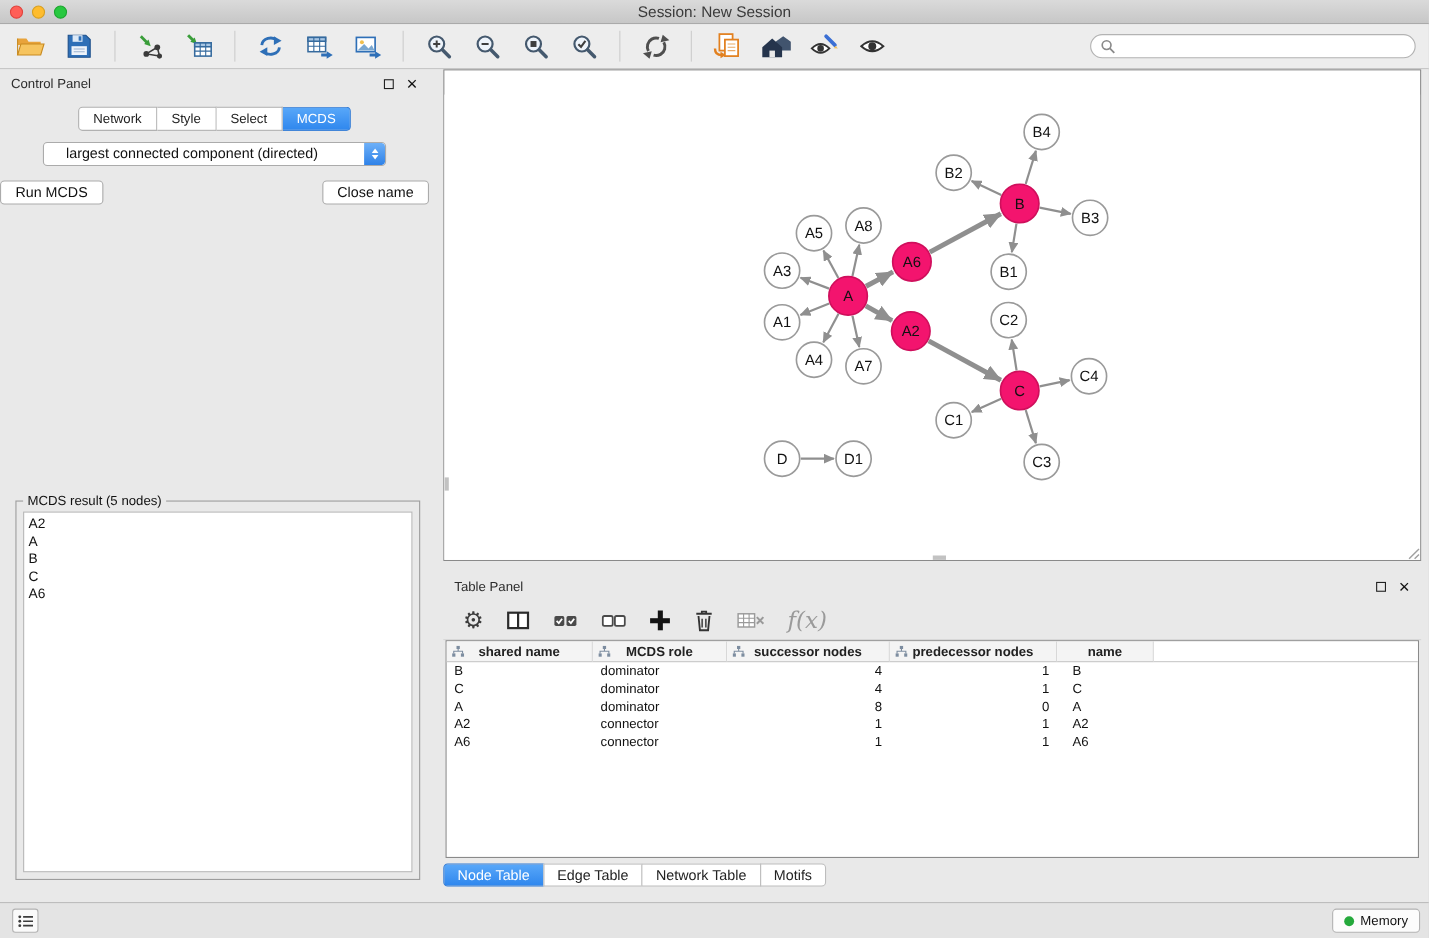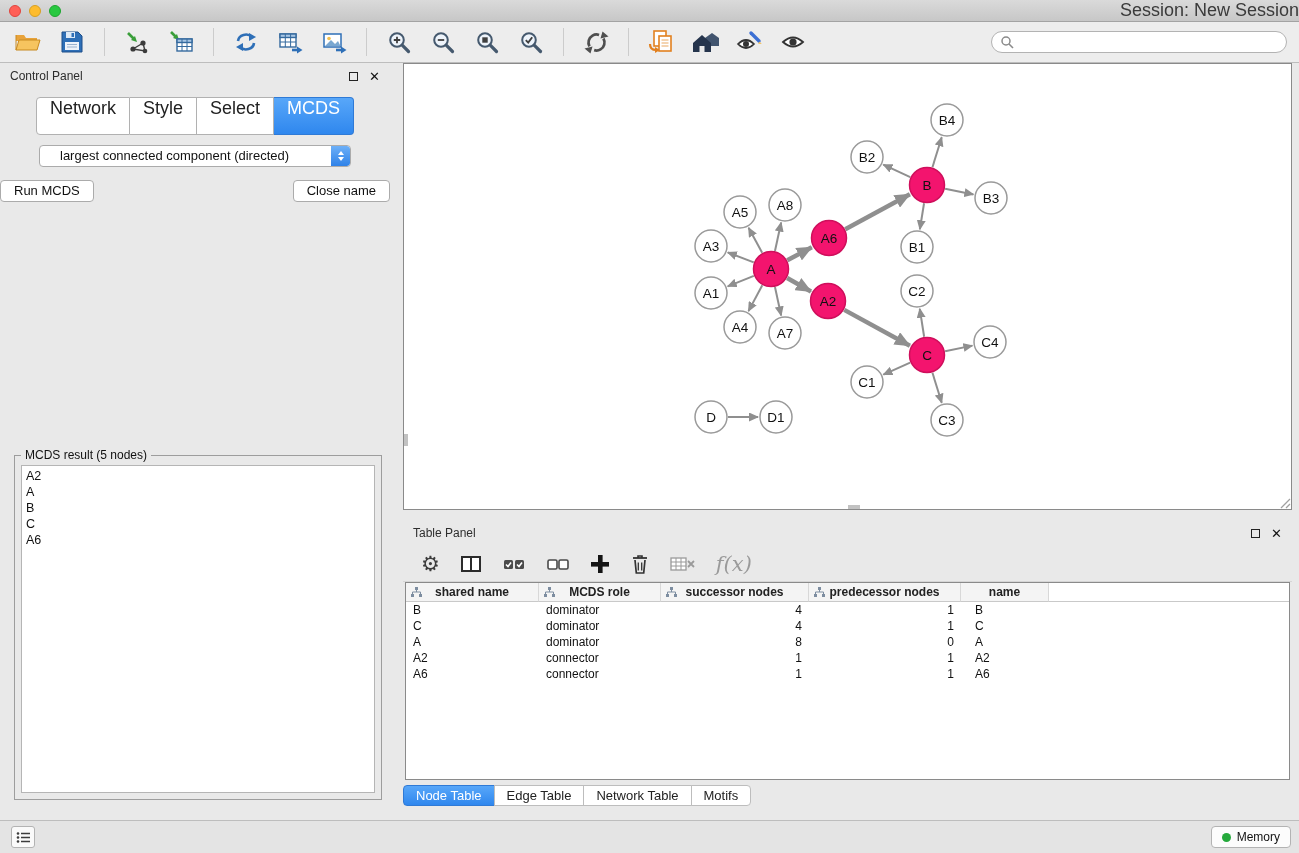--- a/index.html
+++ b/index.html
@@ -2,21 +2,21 @@
 <html><head>
 <meta charset="utf-8">
 <style>
   *{margin:0;padding:0;box-sizing:border-box}
   html,body{background:#8a8a8a}
   body{font-family:"Liberation Sans","DejaVu Sans",sans-serif;-webkit-font-smoothing:antialiased}
   .screen{position:relative;width:1299px;height:853px;background:#e9e9e9;overflow:hidden}
 
   
   .titlebar{position:absolute;top:0;left:0;right:0;height:22px;background:linear-gradient(#dadada,#c7c7c7);border-bottom:1px solid #a3a3a3}
-  .titlebar .title{text-align:right;line-height:21px;font-size:18px;color:#3a3a3a}
+  .titlebar .title{text-align:center;line-height:21px;font-size:14px;color:#3a3a3a}
   .lights{position:absolute;left:9px;top:5px;display:flex;gap:8px}
   .light{width:12px;height:12px;border-radius:50%}
   .light.red{background:#ff5f57;border:1px solid #e0443e}
   .light.yellow{background:#febc2e;border:1px solid #d8a022}
   .light.green{background:#28c840;border:1px solid #1da62f}
 
   
   .toolbar{position:absolute;top:22px;left:0;right:0;height:41px;background:#ededed;border-bottom:1px solid #bdbdbd;display:flex;align-items:center;padding:0 12px;gap:12px}
   .ticon{width:32px;height:30px;display:flex;align-items:center;justify-content:center;cursor:pointer;flex:0 0 auto}
   .tsep{width:1px;height:28px;background:#cccccc;margin:0 4px;flex:0 0 auto}
@@ -31,21 +31,21 @@
   
   .panel-head{height:26px;display:flex;align-items:center;padding:0 10px;font-size:12px;color:#2d2d2d}
   .panel-head .ph-title{flex:1}
   .win-btns{display:flex;align-items:center;gap:11px}
   .float-box{width:9px;height:9px;border:1.5px solid #222;display:inline-block;cursor:pointer}
   .close-x{font-size:13px;font-weight:700;color:#111;line-height:9px;cursor:pointer}
 
   
   .tabs-row{display:flex;justify-content:center;margin-top:8px}
   .seg{display:flex}
-  .seg .seg-btn{height:38px;padding:0 13px;font-size:18px;color:#222;background:#fff;border:1px solid #b1b1b1;border-left:none;line-height:20px;cursor:pointer}
+  .seg .seg-btn{height:22px;padding:0 13px;font-size:12px;color:#222;background:#fff;border:1px solid #b1b1b1;border-left:none;line-height:20px;cursor:pointer}
   .seg .seg-btn:first-child{border-left:1px solid #b1b1b1;border-radius:4px 0 0 4px}
   .seg .seg-btn:last-child{border-radius:0 4px 4px 0}
   .seg .seg-btn.active{background:linear-gradient(#58a7f9,#2f87ee);border-color:#2f7ad6;color:#fff}
   .opt-label{text-align:center;font-size:13px;font-weight:700;color:#111;margin-top:21px}
   .dropdown{position:relative;width:312px;height:22px;margin:10px auto 0;background:#fff;border:1px solid #ababab;border-radius:4px;font-size:13px;color:#111;line-height:20px;padding:0 24px 0 20px;cursor:pointer;white-space:nowrap;overflow:hidden}
   .dd-btn{position:absolute;right:0;top:0;bottom:0;width:19px;background:linear-gradient(#6db0f8,#2f82e8);border-radius:0 3px 3px 0;display:flex;flex-direction:column;align-items:center;justify-content:center;gap:2px}
   .dd-btn .tri-up{width:0;height:0;border-left:3.5px solid transparent;border-right:3.5px solid transparent;border-bottom:4.5px solid #fff}
   .dd-btn .tri-down{width:0;height:0;border-left:3.5px solid transparent;border-right:3.5px solid transparent;border-top:4.5px solid #fff}
   .cp-buttons{display:flex;justify-content:space-between;gap:14px;margin-top:13px}
   .btn{height:22px;padding:0 13px;background:#fff;border:1px solid #ababab;border-radius:4px;font-size:13px;color:#111;line-height:20px;cursor:pointer}

